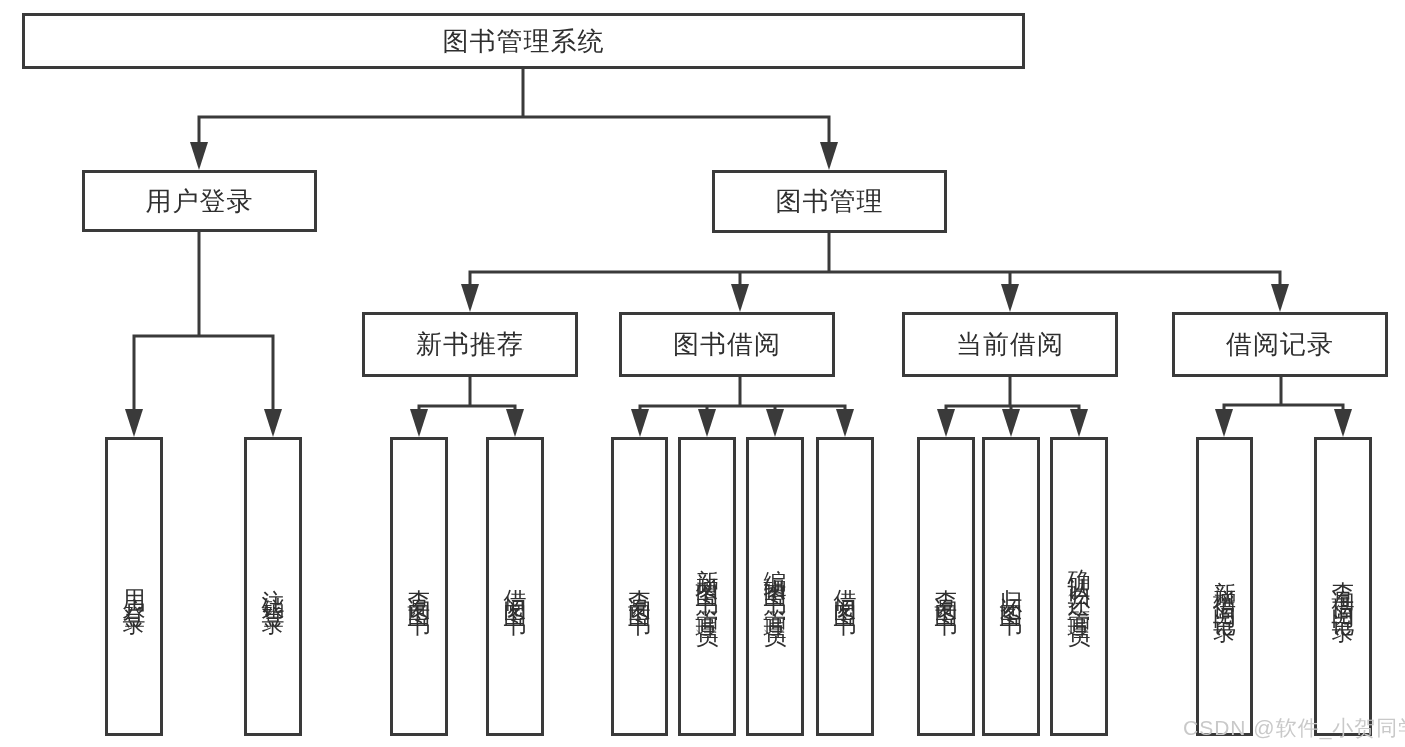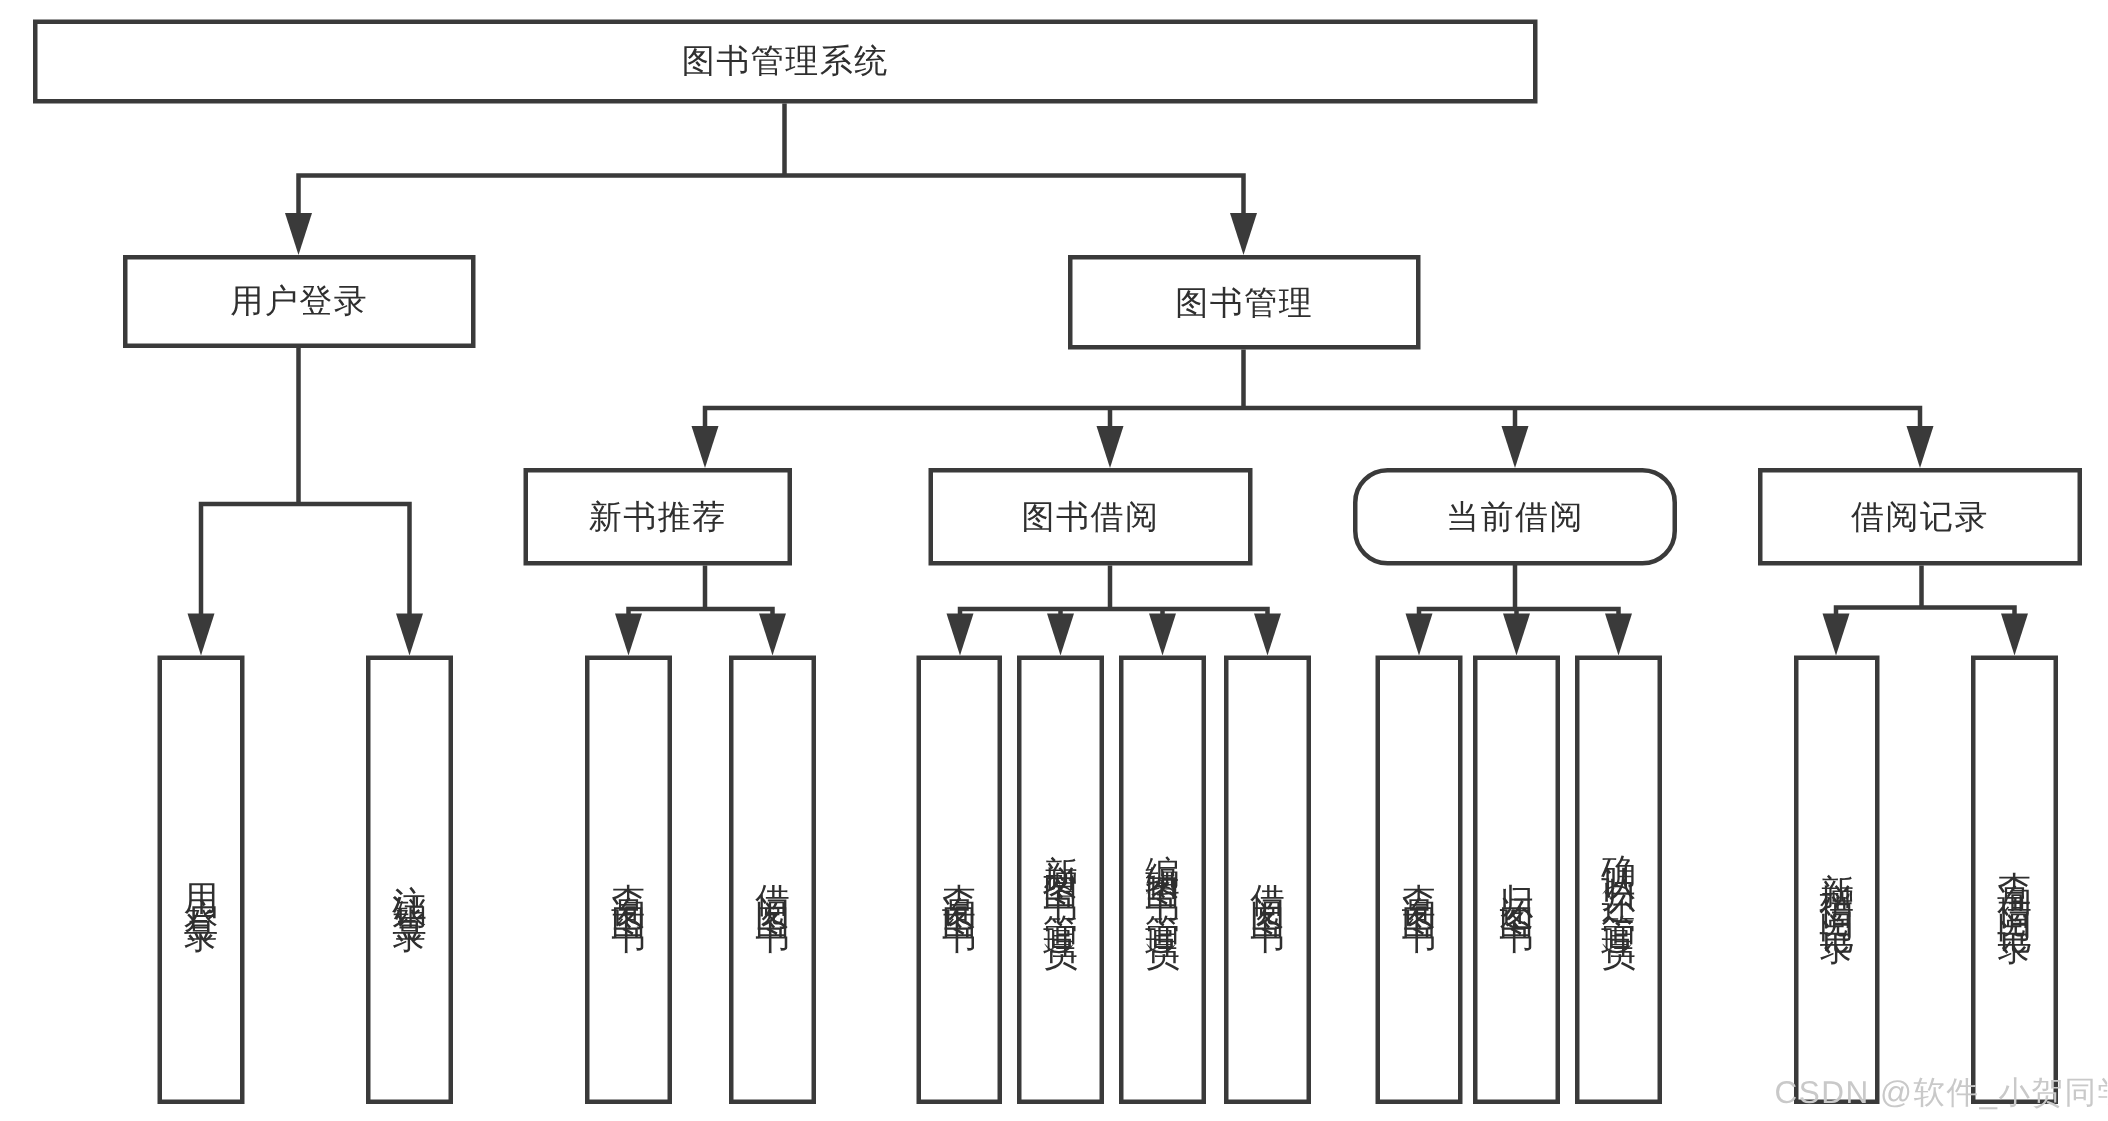--- a/index.html
+++ b/index.html
@@ -18,21 +18,21 @@
   .box {
     position: absolute;
     background: #ffffff;
     border: 3px solid #3a3a3a;
     display: flex;
     align-items: center;
     justify-content: center;
     color: #2f2f2f;
     z-index: 2;
   }
-  .h { font-size: 22px; letter-spacing: 1px; white-space: nowrap; }
+  .h { font-size: 26px; letter-spacing: 1px; white-space: nowrap; }
   .v {
     writing-mode: vertical-rl;
     font-size: 23px;
     letter-spacing: 8px;
     line-height: 1;
   }
   .watermark {
     position: absolute;
     left: 1183px;
     top: 714px;
@@ -89,23 +89,23 @@
       <polygon points="1215,409 1233,409 1224,437"></polygon>
       <polygon points="1334,409 1352,409 1343,437"></polygon>
     </g>
   </svg>
 
   <div class="box h" style="left:22px; top:13px; width:1003px; height:56px;">图书管理系统</div>
 
   <div class="box h" style="left:82px; top:170px; width:235px; height:62px;">用户登录</div>
   <div class="box h" style="left:712px; top:170px; width:235px; height:63px;">图书管理</div>
 
-  <div class="box h" style="left:349px; top:312px; width:179px; height:65px;">新书推荐</div>
+  <div class="box h" style="left:362px; top:312px; width:216px; height:65px;">新书推荐</div>
   <div class="box h" style="left:619px; top:312px; width:216px; height:65px;">图书借阅</div>
-  <div class="box h" style="left:902px; top:312px; width:216px; height:65px;border-radius:23px;">当前借阅</div>
+  <div class="box h" style="left:902px; top:312px; width:216px; height:65px;">当前借阅</div>
   <div class="box h" style="left:1172px; top:312px; width:216px; height:65px;">借阅记录</div>
 
   <div class="box v" style="left:105px; top:437px; width:58px; height:299px;">用户登录</div>
   <div class="box v" style="left:244px; top:437px; width:58px; height:299px;">注销登录</div>
 
   <div class="box v" style="left:390px; top:437px; width:58px; height:299px;">查询图书</div>
   <div class="box v" style="left:486px; top:437px; width:58px; height:299px;">借阅图书</div>
 
   <div class="box v" style="left:611px; top:437px; width:57px; height:299px;">查询图书</div>
   <div class="box v" style="left:678px; top:437px; width:58px; height:299px;">新增图书（管理员）</div>

